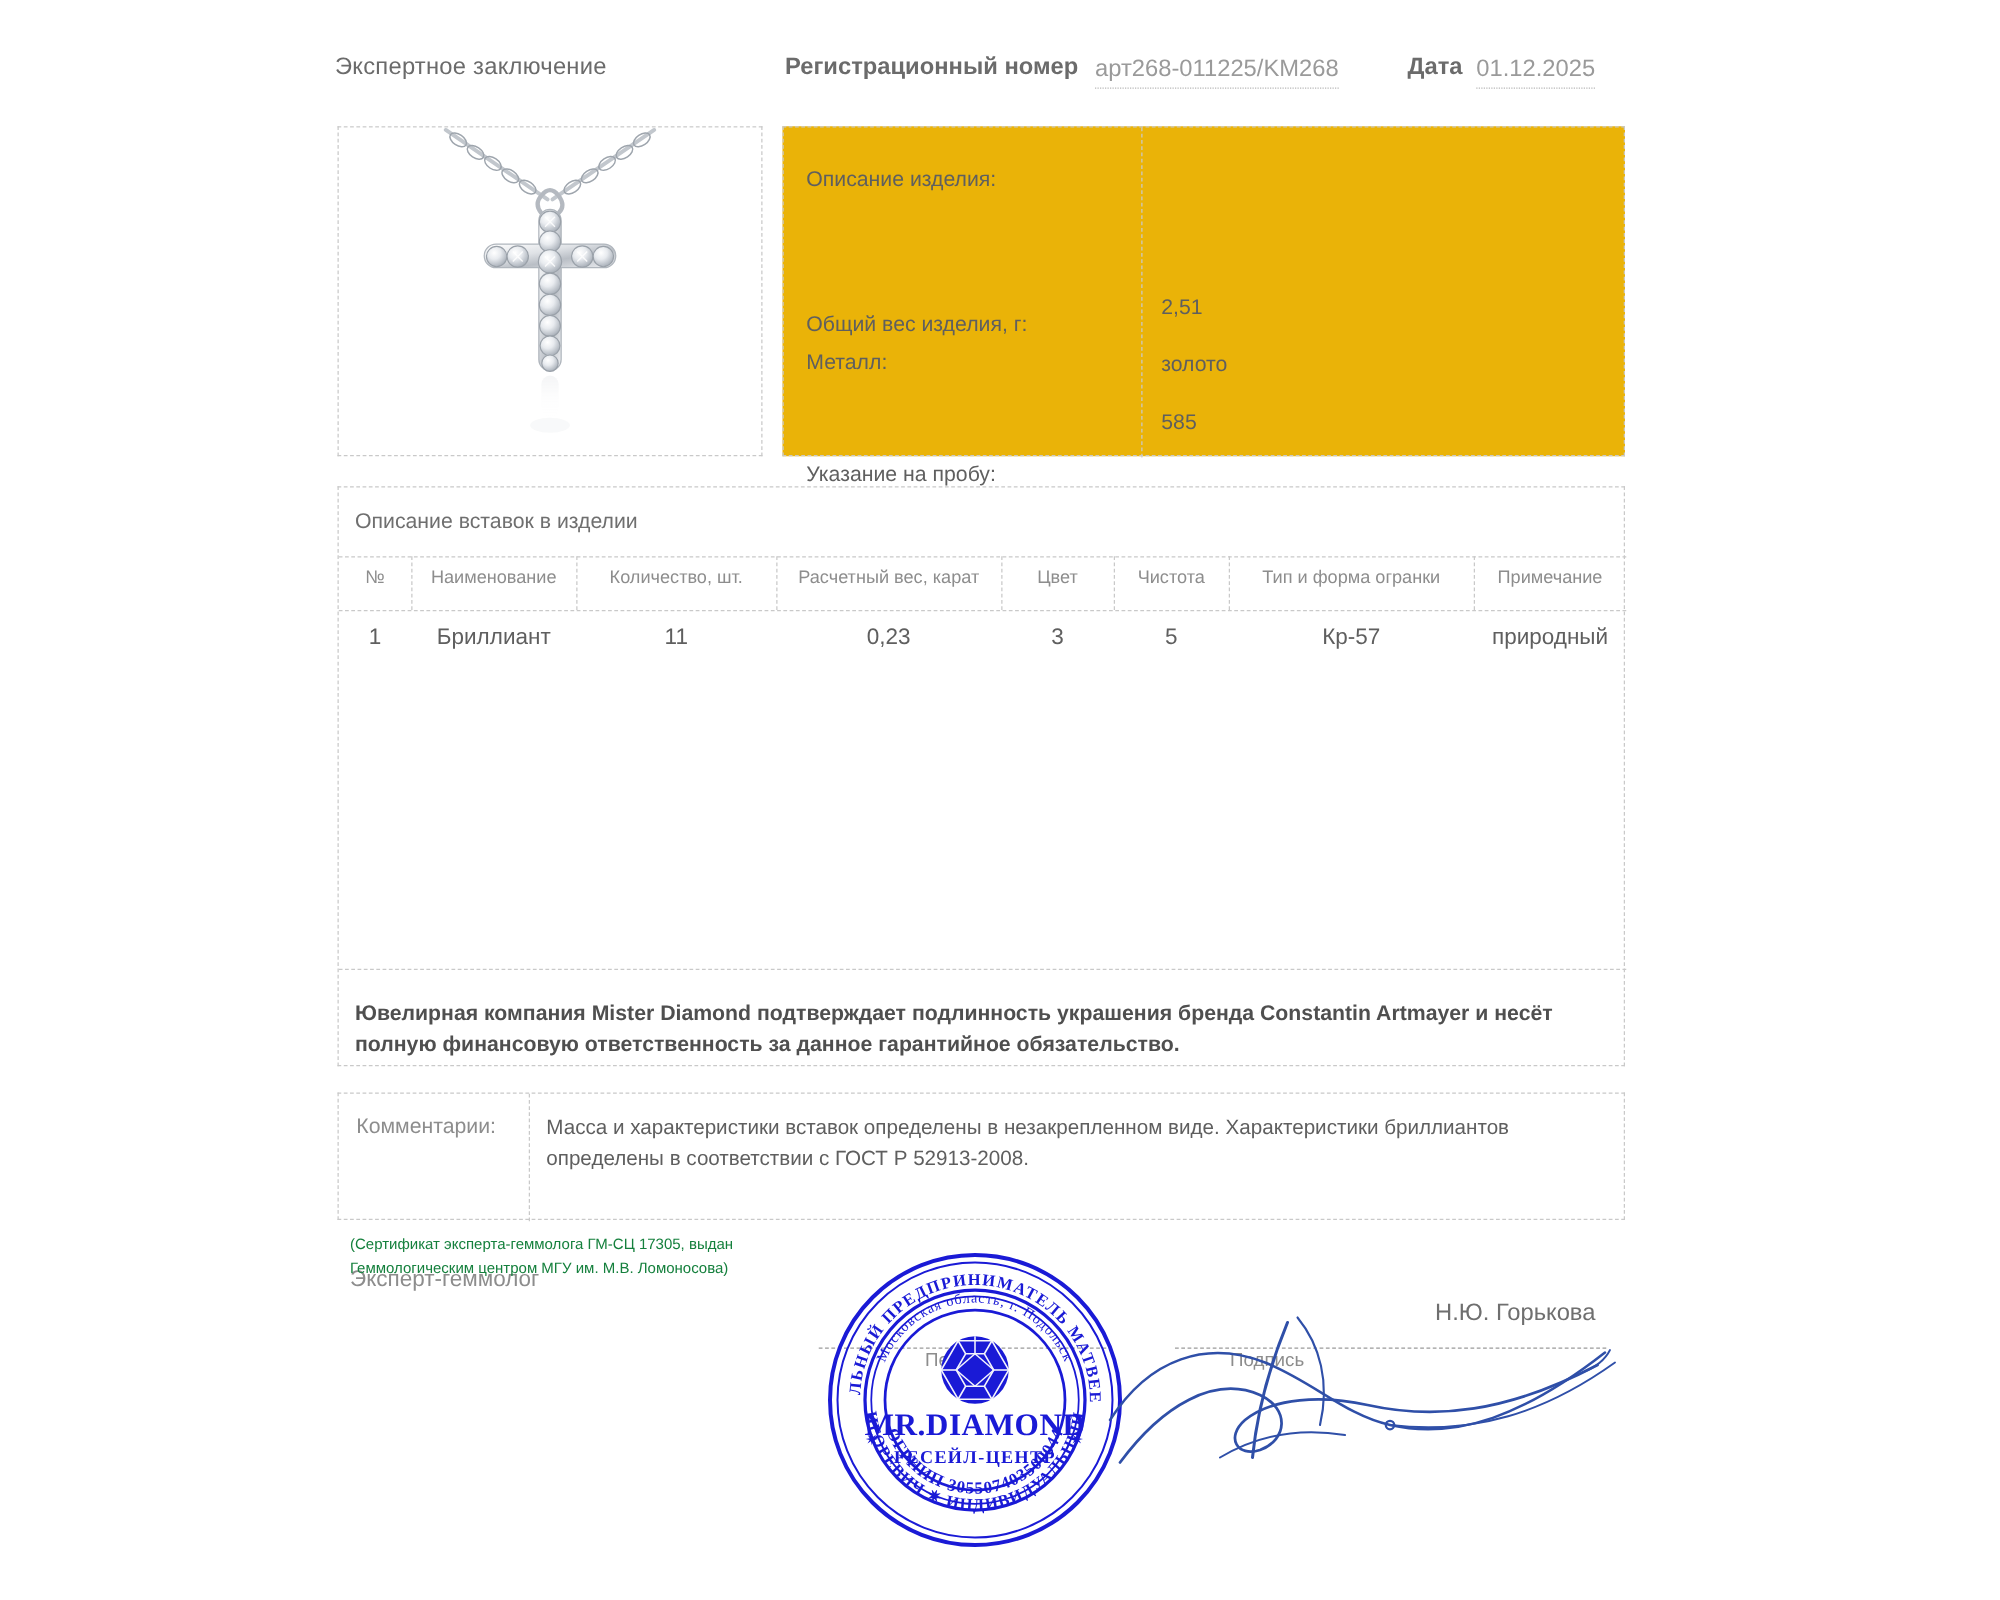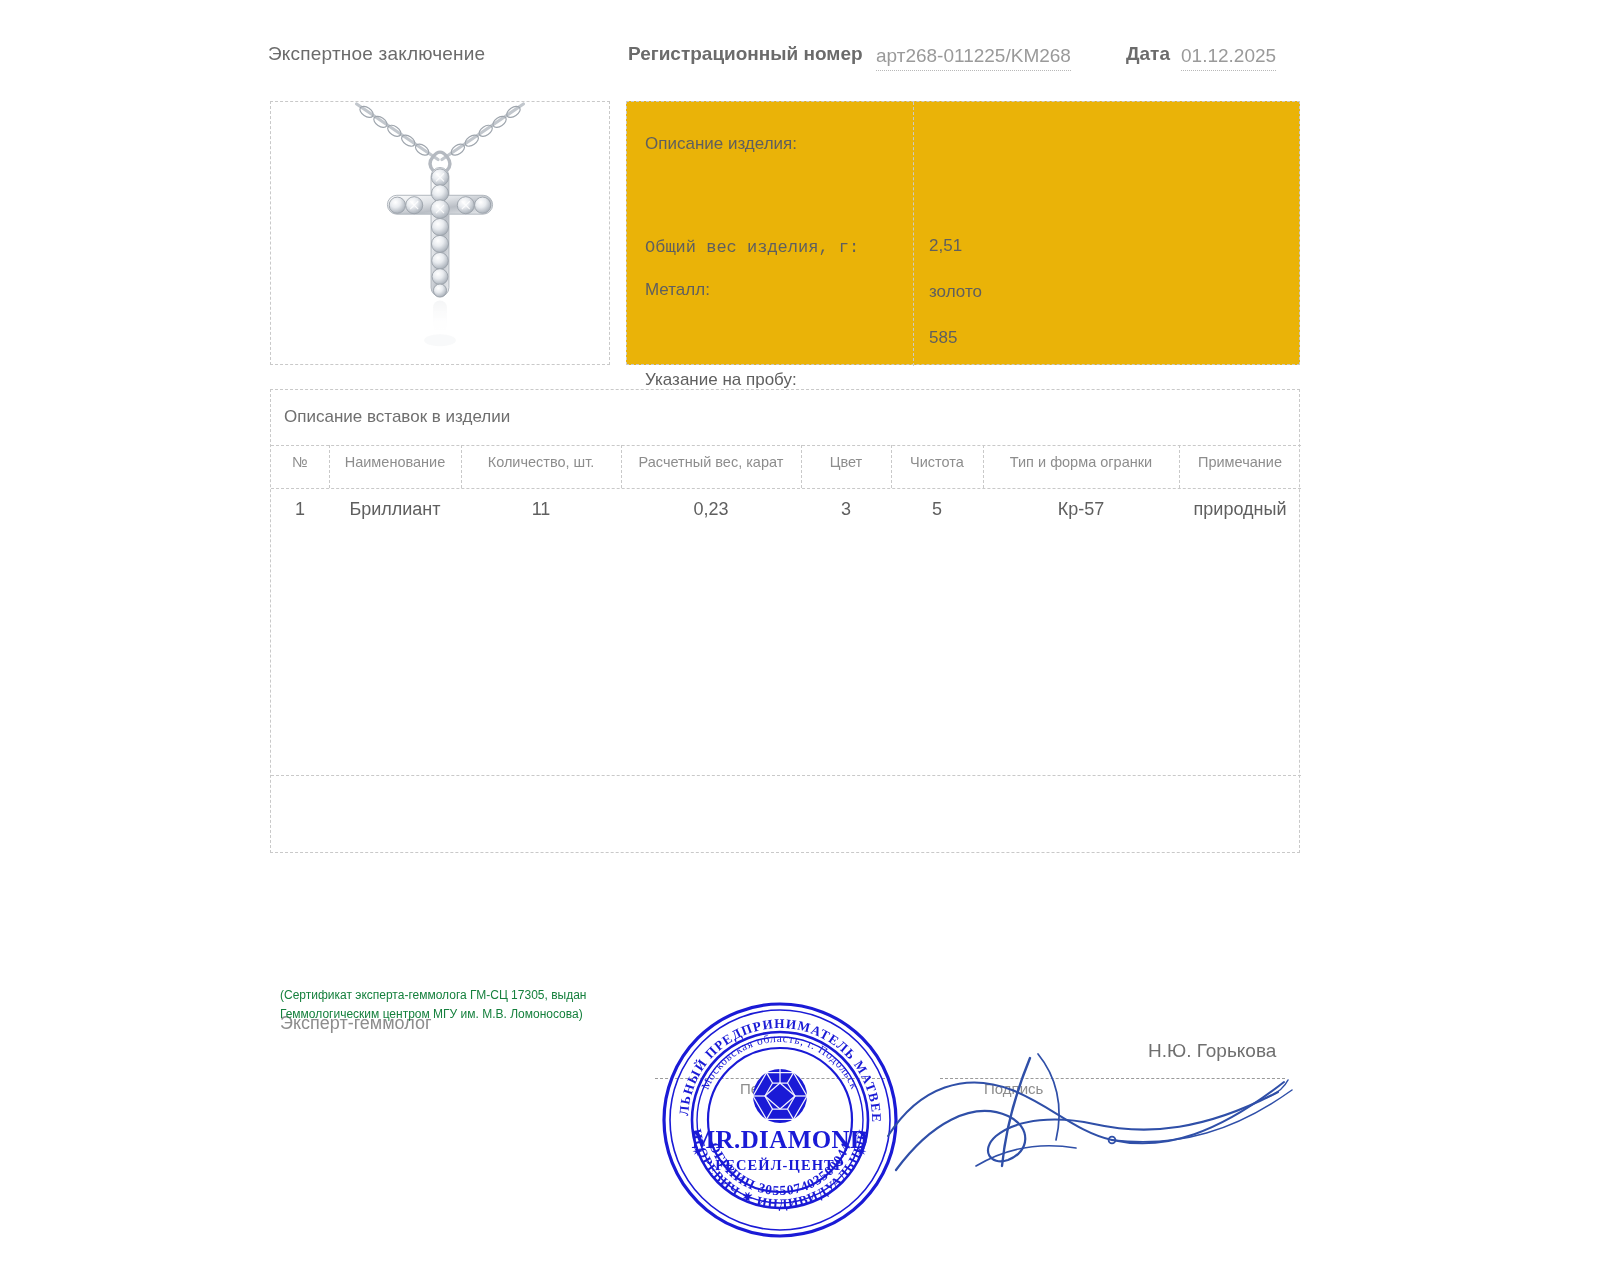--- a/index.html
+++ b/index.html
@@ -238,21 +238,21 @@
         <rect x="163" y="200" width="14" height="34" rx="7" fill="url(#refl)"></rect>
         <ellipse cx="170" cy="240" rx="16" ry="6" fill="#e4e7ea" opacity="0.5"></ellipse>
       </g>
     </svg>
   </div>
 
   <div class="detail-box">
     <div class="detail-divider"></div>
     <div class="dt-label" style="left:18px; top:32px;">Описание изделия:</div>
 
-    <div class="dt-label" style="left:18px; top:136px;font-family:Liberation Mono, monospace;">Общий вес изделия, г:</div>
+    <div class="dt-label" style="left:18px; top:148px;">Общий вес изделия, г:</div>
     <div class="dt-value" style="left:302px; top:132px;">2,51</div>
 
     <div class="dt-label" style="left:18px; top:178px;">Металл:</div>
     <div class="dt-value" style="left:302px; top:178px;">золото</div>
 
     <div class="dt-label" style="left:18px; top:224px;margin-top:44px;">Указание на пробу:</div>
     <div class="dt-value" style="left:302px; top:224px;">585</div>
   </div>
 
   <div class="inserts-box">
@@ -280,22 +280,28 @@
 
     <div class="td" style="left:0px;   width:58px;">1</div>
     <div class="td" style="left:58px;  width:132px;">Бриллиант</div>
     <div class="td" style="left:190px; width:160px;">11</div>
     <div class="td" style="left:350px; width:180px;">0,23</div>
     <div class="td" style="left:530px; width:90px;">3</div>
     <div class="td" style="left:620px; width:92px;">5</div>
     <div class="td" style="left:712px; width:196px;">Кр-57</div>
     <div class="td" style="left:908px; width:122px;">природный</div>
 
-  </div>
-
+    <div class="guarantee">Ювелирная компания Mister Diamond подтверждает подлинность украшения бренда Constantin Artmayer и несёт полную финансовую ответственность за данное гарантийное обязательство.</div>
+  </div>
+
+  <div class="comments-box">
+    <div class="comments-divider"></div>
+    <div class="comments-label">Комментарии:</div>
+    <div class="comments-text">Масса и характеристики вставок определены в незакрепленном виде. Характеристики бриллиантов определены в соответствии с ГОСТ Р 52913-2008.</div>
+  </div>
 
   <div class="expert-title">Эксперт-геммолог</div>
   <div class="expert-cert">(Сертификат эксперта-геммолога ГМ-СЦ 17305, выдан Геммологическим центром МГУ им. М.В. Ломоносова)</div>
 
   <div class="sig-line-stamp"></div>
   <div class="sig-line-sign"></div>
   <div class="sig-cap-stamp">Печать</div>
   <div class="sig-cap-sign">Подпись</div>
   <div class="sig-name">Н.Ю. Горькова</div>
 

